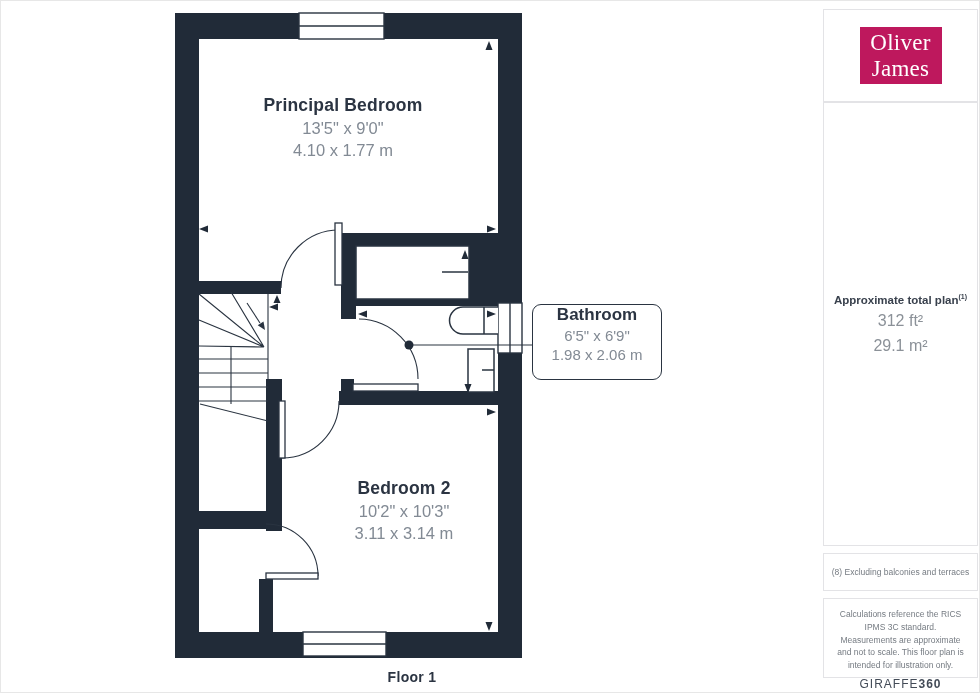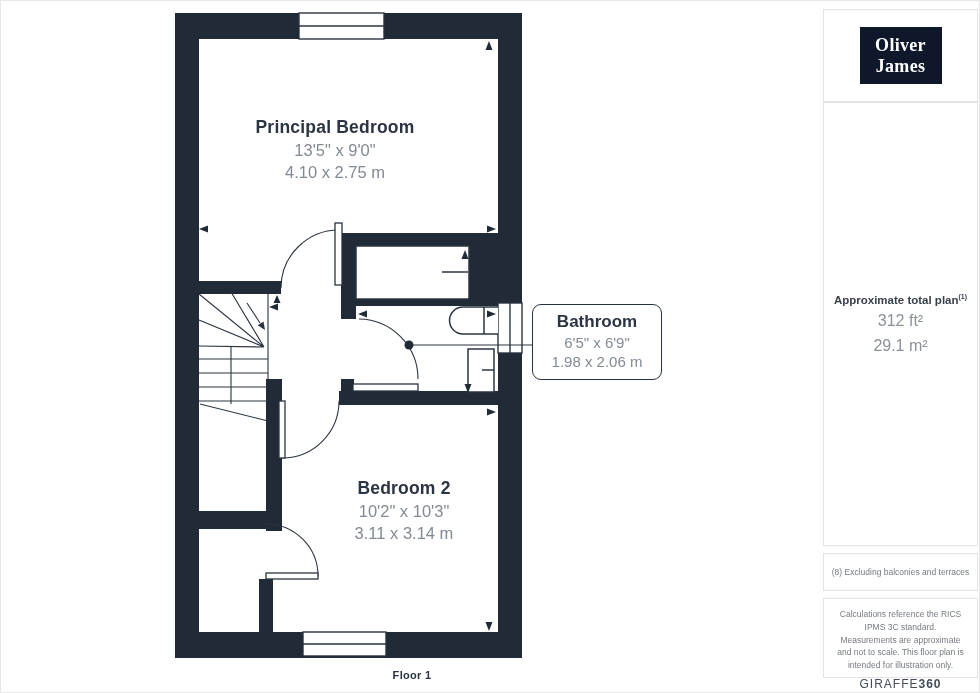--- a/index.html
+++ b/index.html
@@ -7,45 +7,44 @@
   #page{
     position:relative;width:980px;height:693px;background:#ffffff;
     font-family:"Liberation Sans", sans-serif;
     border:1px solid #e7e7e7;overflow:hidden;
   }
   .plan-svg{position:absolute;left:0;top:0;}
   
   .room-label{position:absolute;text-align:center;color:#2b3442;}
   .room-label .room-name{font-weight:bold;font-size:17.5px;letter-spacing:.2px;}
   .room-label .room-dim{font-size:16.5px;color:#828a94;margin-top:3px;}
-  #lbl-principal{left:184px;top:94px;width:300px;margin-top:22px;}
+  #lbl-principal{left:192px;top:94px;width:300px;}
   #lbl-bedroom2{left:253px;top:477px;width:300px;}
   
   #callout-bathroom{
     position:absolute;left:531px;top:303px;width:130px;height:76px;
     background:#fff;border:1.6px solid #2a3441;border-radius:9px;
-    text-align:center;color:#2b3442;padding-top:7px;
+    text-align:center;color:#2b3442;
   }
   #callout-bathroom .room-name{font-weight:bold;font-size:17px;}
   #callout-bathroom .room-dim{font-size:15px;color:#828a94;margin-top:2px;}
   
   #floor-label{
     position:absolute;left:0;top:668px;width:822px;text-align:center;
-    font-size:11px;font-weight:bold;color:#2b3442;letter-spacing:.3px;
+    font-size:14px;font-weight:bold;color:#2b3442;letter-spacing:.3px;
   }
   
   #sidebar{position:absolute;left:822px;top:0;width:157px;height:693px;background:#fff;}
   .side-box{position:absolute;left:0;width:155px;background:#fff;border:1px solid #e3e3e6;}
   #box-logo{top:8px;height:93px;display:flex;align-items:center;justify-content:center;}
   #logo{
-    width:82px;height:57px;background:#0f172a;color:#fff;
-    font-family:"Liberation Serif", serif;font-size:18px;line-height:1.12;
+    width:82px;height:57px;background:#be185d;color:#fff;
+    font-family:"Liberation Serif", serif;font-size:23px;line-height:1.12;
     display:flex;flex-direction:column;align-items:center;justify-content:center;
     letter-spacing:.3px;
-    font-weight:bold;
   }
   #box-area{top:101px;height:444px;display:flex;flex-direction:column;align-items:center;justify-content:center;text-align:center;}
   #area-title{font-size:11.5px;font-weight:bold;color:#39414d;}
   #area-title sup{font-size:7px;}
   .area-val{font-size:16px;color:#8b9198;margin-top:7px;}
   #box-footnote{top:552px;height:38px;display:flex;align-items:center;justify-content:center;text-align:center;}
   #box-footnote .small-text{font-size:8.5px;color:#757b82;}
   #box-disclaimer{top:597px;height:80px;padding:9px 12px 6px 12px;text-align:center;}
   #box-disclaimer .small-text{font-size:8.5px;color:#757b82;line-height:1.5;}
   #brand{margin-top:5px;font-size:12px;color:#434b57;letter-spacing:1px;}
@@ -126,21 +125,21 @@
       <polygon points="464,249 460.5,258 467.5,258"></polygon>
       <polygon points="467,392 463.5,383 470.5,383"></polygon>
       <polygon points="495,411 486,407.5 486,414.5"></polygon>
       <polygon points="488,630 484.5,621 491.5,621"></polygon>
     </g>
   </svg>
 
   <div class="room-label" id="lbl-principal">
     <div class="room-name">Principal Bedroom</div>
     <div class="room-dim">13'5" x 9'0"</div>
-    <div class="room-dim">4.10 x 2.75 m</div>
+    <div class="room-dim">4.10 x 1.77 m</div>
   </div>
 
   <div id="callout-bathroom">
     <div class="room-name">Bathroom</div>
     <div class="room-dim">6'5" x 6'9"</div>
     <div class="room-dim">1.98 x 2.06 m</div>
   </div>
 
   <div class="room-label" id="lbl-bedroom2">
     <div class="room-name">Bedroom 2</div>

